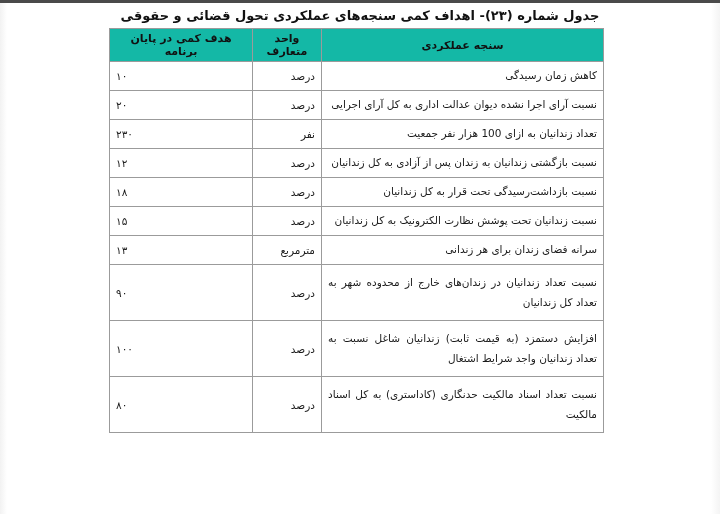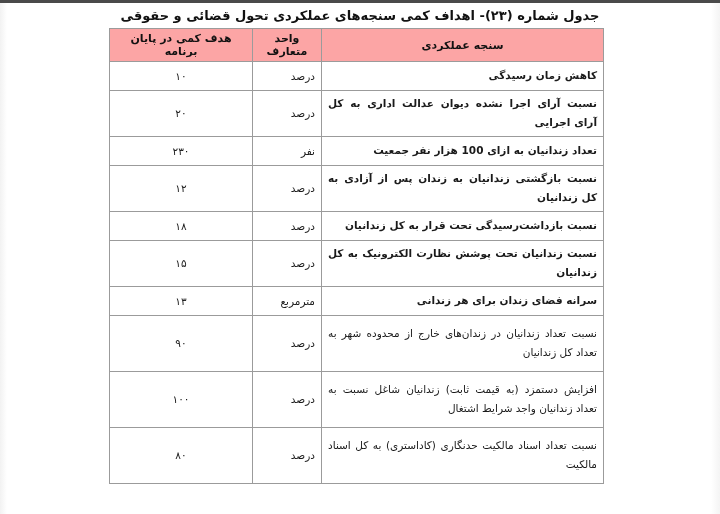--- a/index.html
+++ b/index.html
@@ -81,48 +81,47 @@
     color: #1a1a1a;
   }
   table.metrics th,
   table.metrics td {
     border: 1px solid #9b9b9b;
     vertical-align: middle;
     padding: 3px 6px;
     box-sizing: border-box;
   }
   table.metrics thead th {
-    background: #fca5a5;
+    background: #14b8a6;
     font-weight: bold;
     text-align: center;
     height: 30px;
     font-size: 11px;
     color: #111111;
   }
 
   col.c-metric { width: 282px; }
   col.c-unit   { width: 69px;  }
   col.c-target { width: 143px; }
 
   td.metric {
     text-align: justify;
     text-align-last: right;
     line-height: 1.85;
     padding-right: 7px;
     padding-left: 7px;
   }
   td.metric.single {
     text-align-last: right;
-    font-weight: bold;
   }
   td.unit {
     white-space: nowrap;
   }
   td.target {
-    text-align: center;
+    text-align: left;
     white-space: nowrap;
     letter-spacing: 1px;
   }
 
   tr.r-short td { height: 29px; }
   tr.r-two   td { height: 56px; }
   tr.r-three td { height: 80px; }
 </style>
 </head>
 <body>

